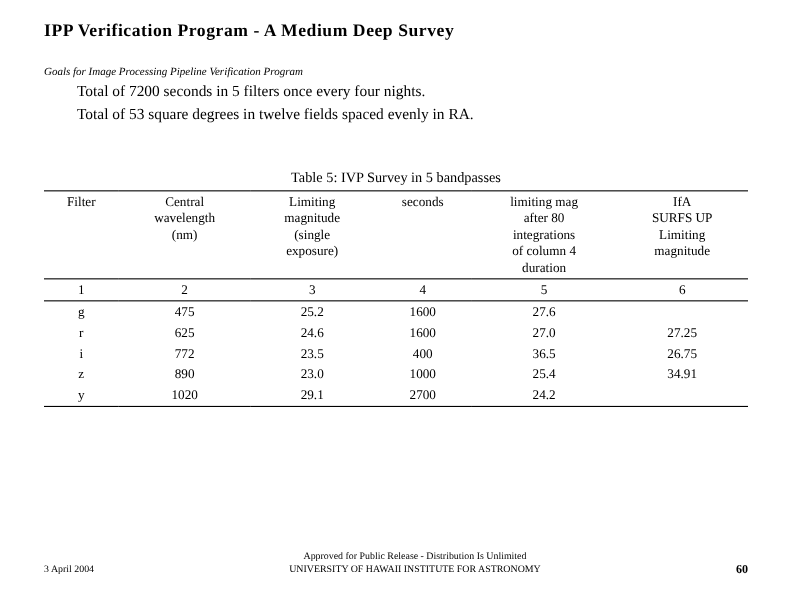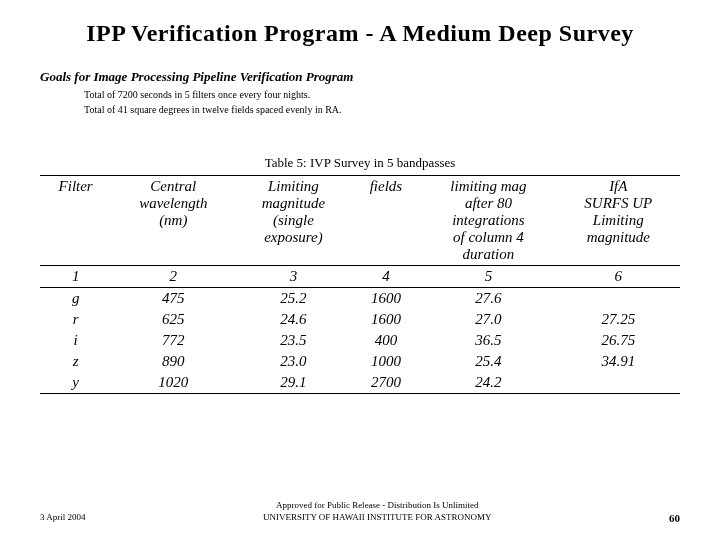--- a/index.html
+++ b/index.html
@@ -16,63 +16,61 @@
 
     .page-wrapper {
       width: 720px;
       height: 540px;
       padding: 20px 40px 16px 40px;
       display: flex;
       flex-direction: column;
     }
 
     .main-title {
-      text-align: center;
-      font-size: 24px;
+      font-size: 16px;
       font-weight: bold;
       margin-bottom: 22px;
       letter-spacing: 0.5px;
     }
 
     .goals-section {
       margin-bottom: 14px;
     }
 
     .goals-heading {
-      font-size: 13px;
-      font-weight: bold;
+      font-size: 10px;
+      font-weight: normal;
       font-style: italic;
       margin-bottom: 2px;
     }
 
     .goals-text {
-      font-size: 10px;
-      margin-left: 44px;
+      font-size: 14px;
+      margin-left: 30px;
       line-height: 1.5;
     }
 
     .table-section {
       flex: 1;
       display: flex;
       flex-direction: column;
       align-items: center;
       margin-top: 24px;
     }
 
     .table-title {
       font-size: 13px;
       margin-bottom: 4px;
       text-align: center;
     }
 
     .survey-table {
       width: 640px;
       border-collapse: collapse;
-      font-size: 15px;
-      font-style: italic;
+      font-size: 12px;
     }
 
     .survey-table th,
     .survey-table td {
       padding: 2px 6px;
       text-align: center;
       vertical-align: middle;
     }
 
     .survey-table th {
@@ -122,33 +120,33 @@
 <body>
 
 <div class="page-wrapper">
 
   <div class="main-title">IPP  Verification  Program   - A Medium Deep Survey</div>
 
   <div class="goals-section">
     <div class="goals-heading">Goals for Image Processing Pipeline Verification Program</div>
     <div class="goals-text">
       <div>Total of 7200 seconds in 5  filters once every four nights.</div>
-      <div>Total of 41 square degrees in  twelve fields spaced  evenly in RA.</div>
+      <div>Total of 53 square degrees in  twelve fields spaced  evenly in RA.</div>
     </div>
   </div>
 
   <div class="table-section">
     <div class="table-title">Table 5: IVP Survey in 5 bandpasses</div>
     <table class="survey-table">
       <thead>
         <tr class="table-outer-border-top">
           <th class="col-left">Filter</th>
           <th>Central<br>wavelength<br>(nm)</th>
           <th>Limiting<br>magnitude<br>(single<br>exposure)</th>
-          <th>fields</th>
+          <th>seconds</th>
           <th>limiting mag<br>after 80<br>integrations<br>of column 4<br>duration</th>
           <th>IfA<br>SURFS UP<br>Limiting<br>magnitude</th>
         </tr>
         <tr class="table-inner-border-top table-outer-border-bottom">
           <td>1</td>
           <td>2</td>
           <td>3</td>
           <td>4</td>
           <td>5</td>
           <td>6</td>

